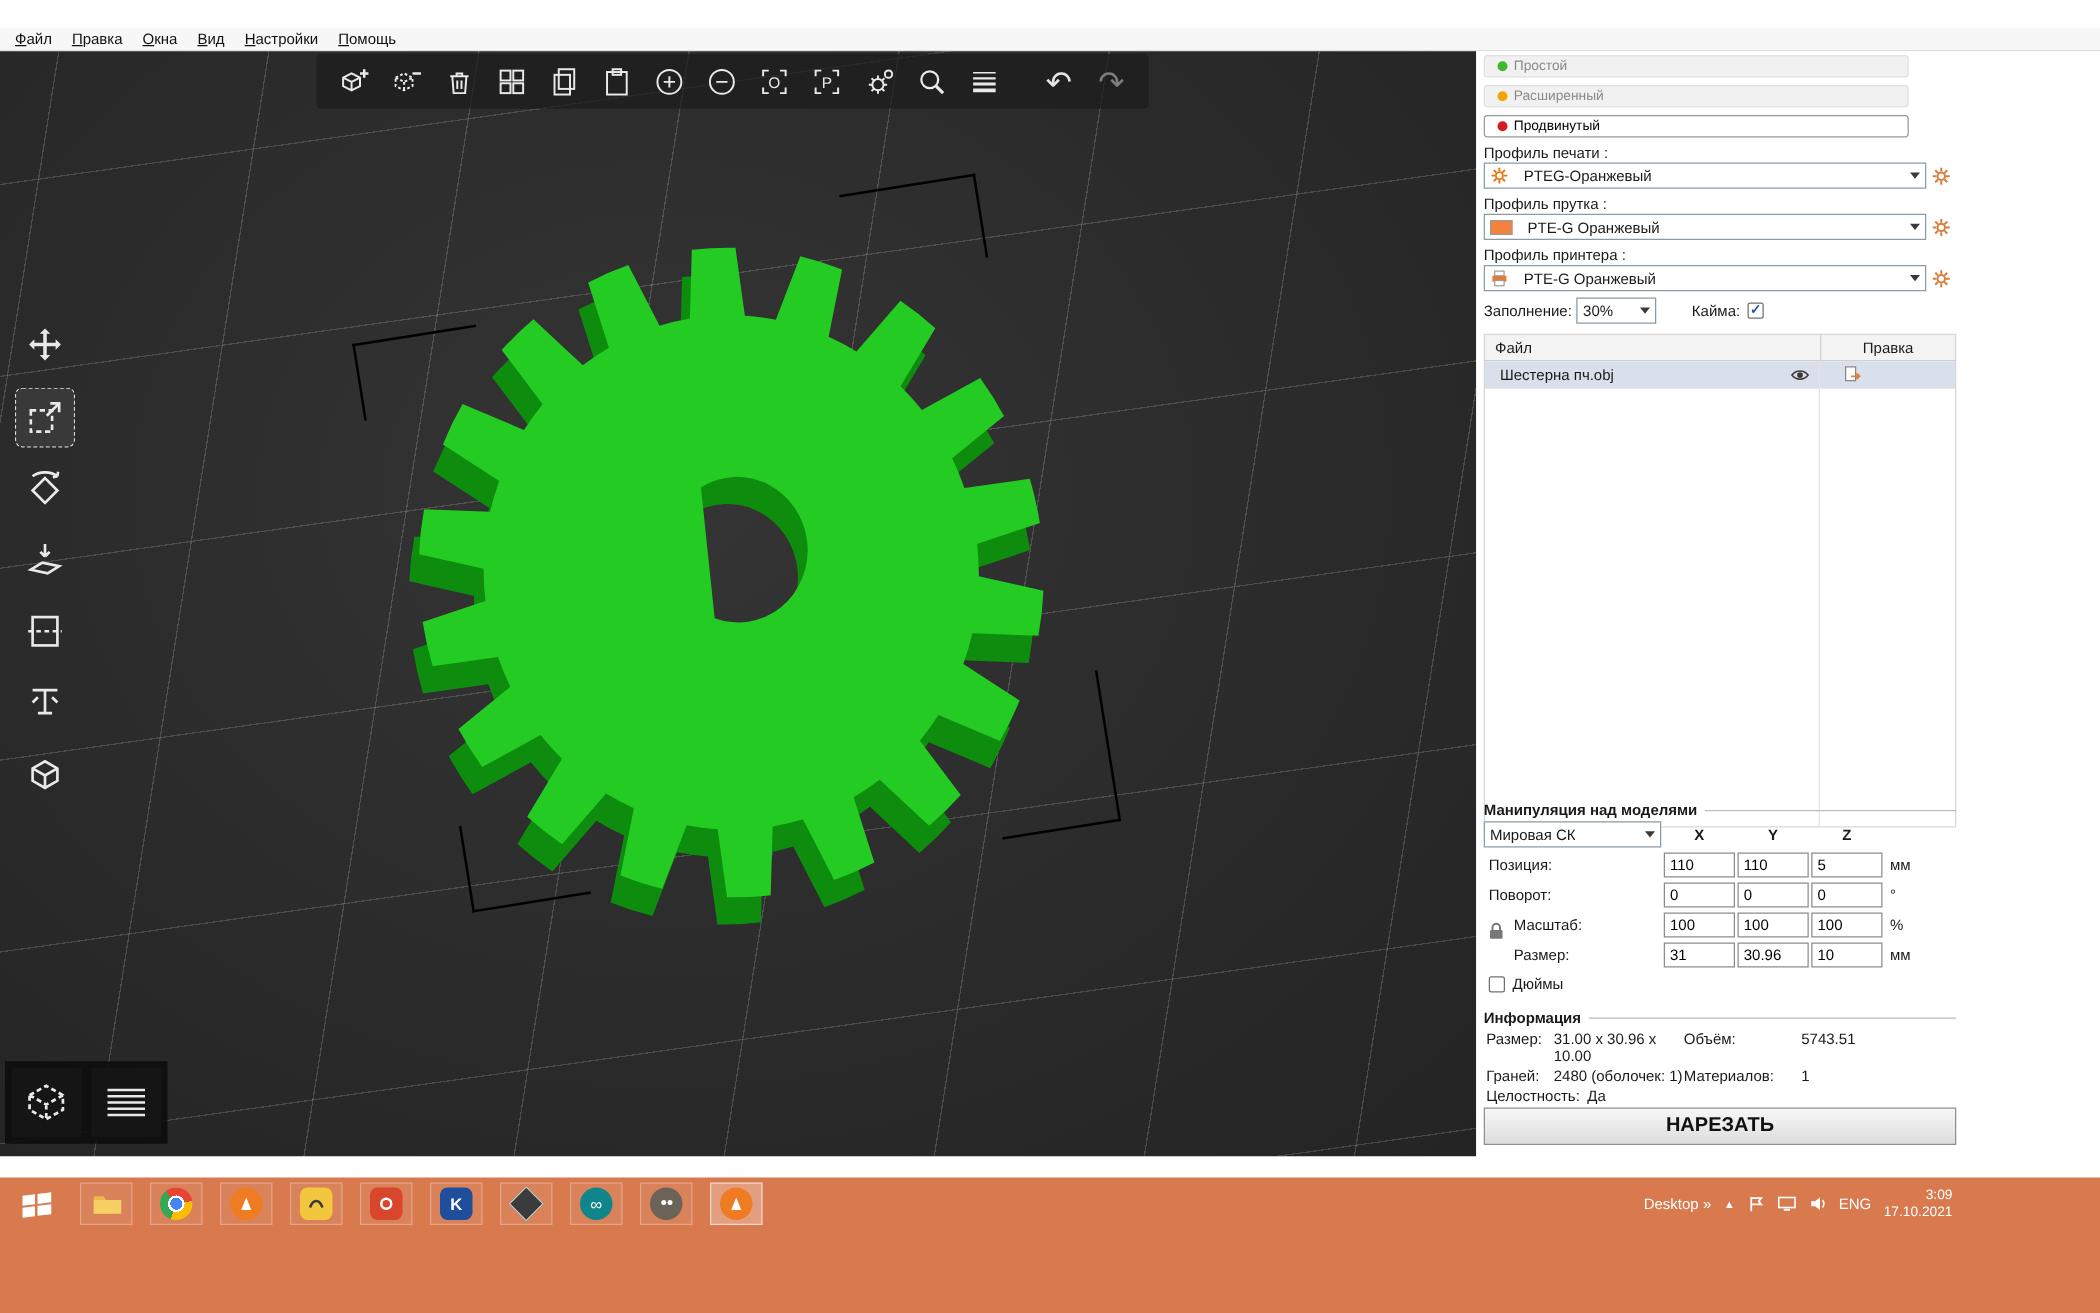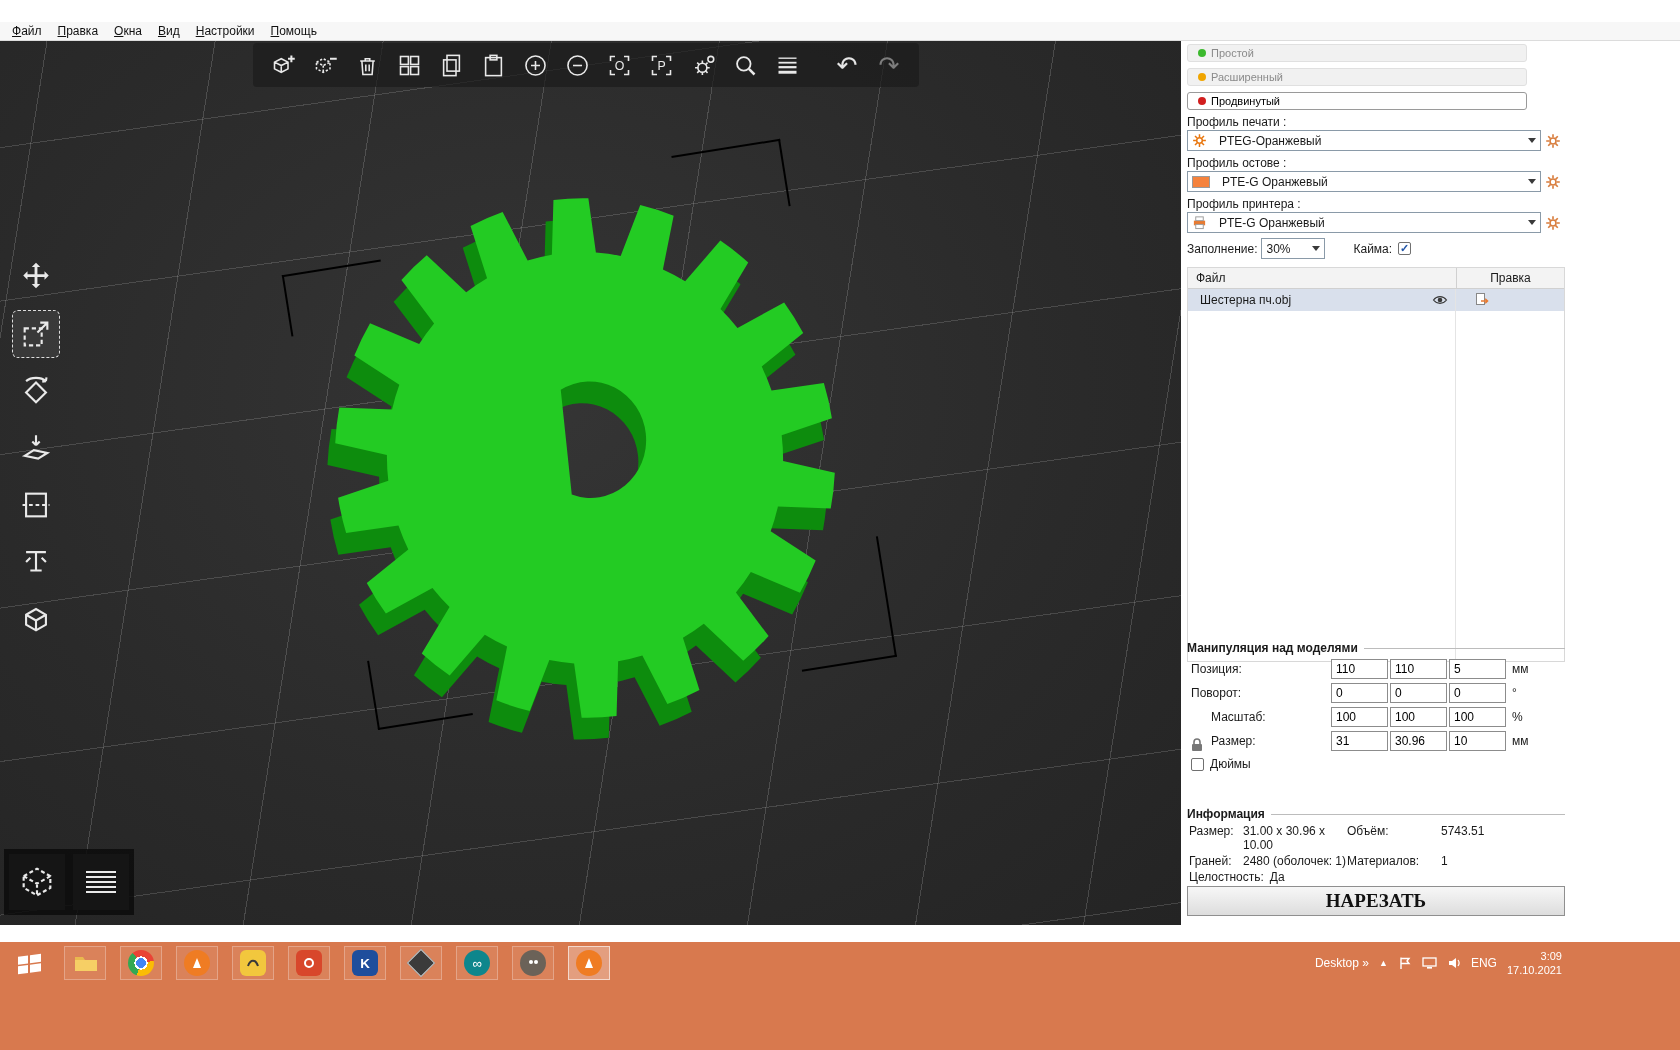--- a/index.html
+++ b/index.html
@@ -108,21 +108,21 @@
   .unit { padding-left:4px; }
   .lock { position:absolute; left:2px; top:96px; }
   .inchrow { display:flex; align-items:center; margin-top:6px; }
   .inchrow .checkbox { margin-left:4px; margin-right:6px; }
 
   .info { position:absolute; left:6px; top:766px; width:378px; }
   .igrid { display:grid; grid-template-columns:54px 104px 94px 1fr; row-gap:2px; margin-top:3px; padding-left:2px; }
   .irow3 { display:flex; gap:6px; margin-top:2px; padding-left:2px; }
 
   .slice { position:absolute; left:6px; top:845px; width:378px; height:30px; background:linear-gradient(#f7f7f7,#dddddd);
-           border:1px solid #8f8f8f; font-weight:bold; font-size:19px; font-family:Liberation Serif, serif; color:#111; }
+           border:1px solid #8f8f8f; font-weight:bold; font-size:16px; font-family:Liberation Sans, sans-serif; color:#111; }
 
   
   .statusbar { position:absolute; left:0; top:925px; width:100%; height:17px; background:#f0f0f0; border-top:1px solid #cfcfcf;
                font-size:12px; color:#333; padding-left:8px; line-height:15px; }
 
   
   .taskbar { position:absolute; left:0; top:942px; width:100%; height:108px; background:#d8794e; padding:4px 8px; }
   .tb-left { display:flex; align-items:center; gap:14px; }
   .tb-app { width:42px; height:34px; display:flex; align-items:center; justify-content:center;
             background:rgba(255,255,255,.07); border:1px solid rgba(255,255,255,.28); }
@@ -352,21 +352,21 @@
               <i></i>
             </span>
         </div>
         <button class="gear-btn">
           <svg width="16" height="16" viewBox="0 0 16 16">
               <use href="#gearsym"></use>
             </svg>
         </button>
       </div>
 
-      <div class="flabel">Профиль остове :</div>
+      <div class="flabel">Профиль прутка :</div>
       <div class="combo-row">
         <div class="combo">
           <span class="swatch" style="background: rgb(245, 130, 60);"></span>
           <span class="combo-text">PTE-G Оранжевый</span>
           <span class="arrow">
               <i></i>
             </span>
         </div>
         <button class="gear-btn">
           <svg width="16" height="16" viewBox="0 0 16 16">
@@ -428,20 +428,32 @@
               </svg>
           </span>
         </div>
         <div class="ft-colline"></div>
       </div>
 
       <div class="manip">
         <div class="sect-head">
             <span>Манипуляция над моделями</span>
           </div>
+        <div class="mrow hdr">
+          <div class="combo" style="width:142px">
+            <span class="combo-text">Мировая СК</span>
+            <span class="arrow">
+                <i></i>
+              </span>
+          </div>
+          <span class="axh">X</span>
+          <span class="axh">Y</span>
+          <span class="axh">Z</span>
+          <span></span>
+        </div>
 
         <div class="mrow">
           <span class="mlabel">Позиция:</span>
           <input value="110" style="">
           <input value="110" style="">
           <input value="5" style="">
           <span class="unit">мм</span>
         </div>
         <div class="mrow">
           <span class="mlabel">Поворот:</span>

